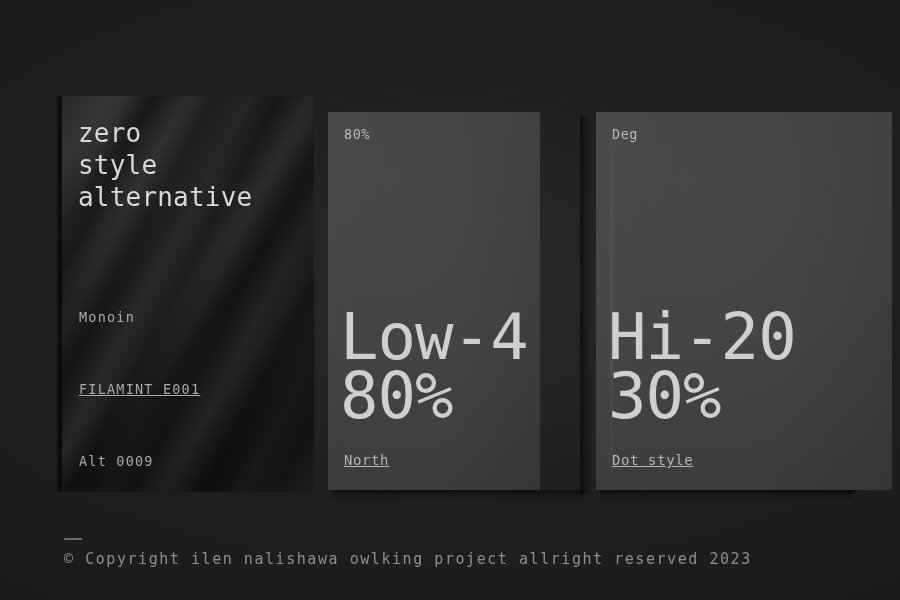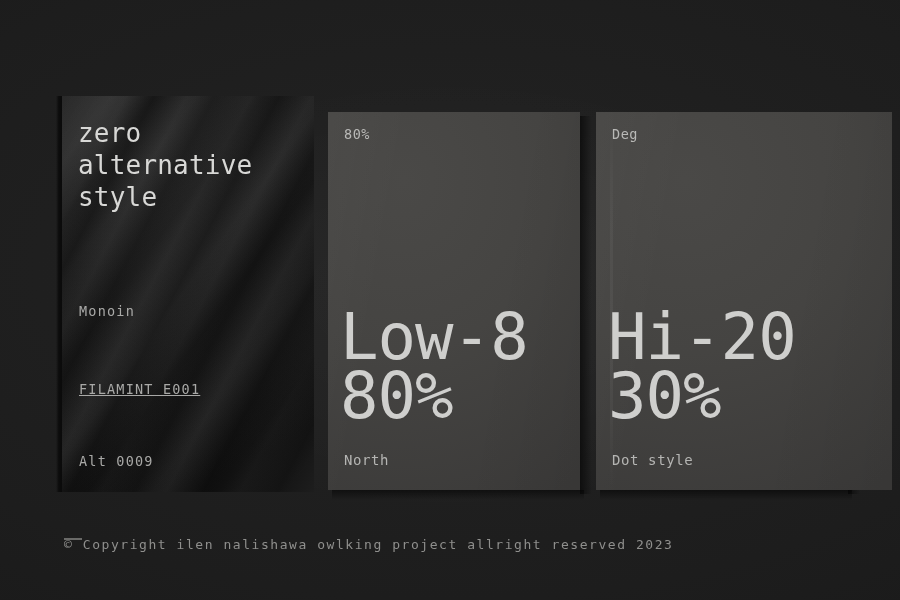--- a/index.html
+++ b/index.html
@@ -73,21 +73,21 @@
       #212121;
   }
   
   .edge-shadow {
     position:absolute;
     left:56px; top:96px; width:7px; height:396px;
     background:linear-gradient(90deg, rgba(0,0,0,0.0) 0%, #0c0c0c 40%, #0a0a0a 100%);
   }
 
   
-  #poster-2 { left:328px; top:112px; width:252px; height:378px; }
+  #poster-2 { left:328px; top:112px; width:212px; height:378px; }
   #poster-3 { left:596px; top:112px; width:296px; height:378px; }
   #poster-2 .body, #poster-3 .body {
     background:
       linear-gradient(100deg, rgba(255,255,255,0.022) 0%, rgba(255,255,255,0.0) 26%, rgba(0,0,0,0.0) 62%, rgba(0,0,0,0.055) 100%),
       radial-gradient(120% 95% at 30% 18%, #4a4947 0%, #454442 48%, #3b3a39 100%),
       #454442;
   }
   
   #poster-3 .crease {
     position:absolute;
@@ -162,27 +162,28 @@
     border-radius:50%;
     background:#cfcfcd;
   }
 
   .caption {
     position:absolute;
     left:16px;
     font-size:14px;
     letter-spacing:0.6px;
     color:#b5b5b3;
+    text-decoration:underline;
   }
 
   
   #footer {
     position:absolute;
-    left:64px; top:537px;
-    font-size:13px;
+    left:64px; top:550px;
+    font-size:15px;
     letter-spacing:1.55px;
     color:#8f8f8d;
     white-space:nowrap;
   }
   #footer-rule {
     position:absolute;
     left:64px; top:538px;
     width:18px; height:2px;
     background:#6a6a68;
   }
@@ -194,41 +195,41 @@
 
   <div class="ambient"></div>
 
   <div class="edge-shadow"></div>
 
   <div class="poster" id="poster-1">
     <div class="body"></div>
 
     <div class="headline">
       <div>zero</div>
+      <div>style</div>
       <div>alternative</div>
-      <div>style</div>
-    </div>
-
-    <div class="meta" style="top:207px;">Monoin</div>
+    </div>
+
+    <div class="meta" style="top:213px;">Monoin</div>
     <div class="meta" style="top:285px;text-decoration:underline;">FILAMINT E001</div>
     <div class="meta" style="top:357px;">Alt 0009</div>
   </div>
 
   <div class="drop-right" style="left:580px;"></div>
   <div class="drop-bottom" style="left:332px; top:490px; width:252px;"></div>
 
   <div class="poster" id="poster-2">
     <div class="body"></div>
 
     <div class="tag" style="left:16px; top:14px;">
       <span>80%</span>
     </div>
 
     <div class="big" style="top:196px;">
-      <span class="two">Low-8</span>
+      <span class="two">Low-4</span>
       <span class="two">
         <span>8</span><span class="zero-dot">0</span><span>%</span>
       </span>
     </div>
 
     <div class="caption" style="top:340px;">North</div>
   </div>
 
   <div class="drop-right" style="left:848px;"></div>
   <div class="drop-bottom" style="left:600px; top:490px; width:252px;"></div>

